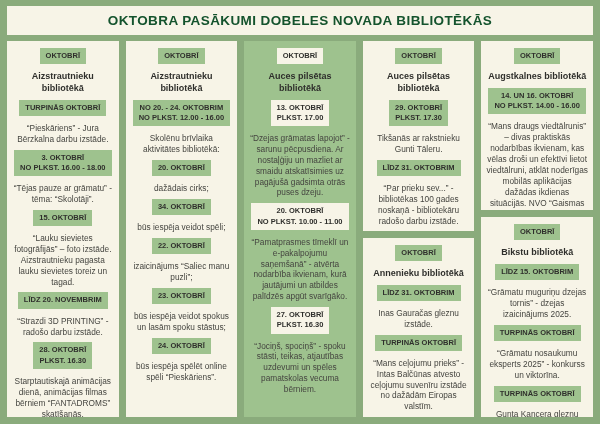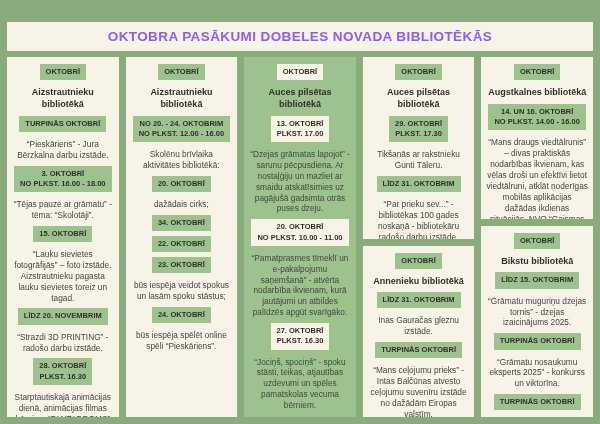--- a/index.html
+++ b/index.html
@@ -10,24 +10,23 @@
     background: #8aab7c;
     padding: 6px 7px 7px 7px;
     display: flex; flex-direction: column;
   }
   .title-bar {
     background: #f7f4e7;
     text-align: center;
     font-weight: bold;
     font-size: 13.5px;
     letter-spacing: 0.4px;
-    color: #8b5cf6;
+    color: #14532d;
     padding: 7px 4px;
     flex: 0 0 auto;
-    margin-top: 16px;
   }
   .columns {
     display: flex;
     gap: 7px;
     margin-top: 6px;
     flex: 1 1 auto;
     min-height: 0;
   }
   .column {
     flex: 1 1 0;
@@ -103,21 +102,23 @@
       <div class="column">
         <div class="card ">
           <div class="block chip">OKTOBRĪ</div>
           <div class="block heading">Aizstrautnieku bibliotēkā</div>
           <div class="block chip">NO 20. - 24. OKTOBRIM
 NO PLKST. 12.00 - 16.00</div>
           <div class="block text">Skolēnu brīvlaika aktivitātes bibliotēkā:</div>
           <div class="block chip">20. OKTOBRĪ</div>
           <div class="block text">dažādais cirks;</div>
           <div class="block chip">34. OKTOBRĪ</div>
+          <div class="block text">būs iespēja veidot spēli;</div>
           <div class="block chip">22. OKTOBRĪ</div>
+          <div class="block text">izaicinājums “Saliec manu puzli”;</div>
           <div class="block chip">23. OKTOBRĪ</div>
           <div class="block text">būs iespēja veidot spokus un lasām spoku stāstus;</div>
           <div class="block chip">24. OKTOBRĪ</div>
           <div class="block text">būs iespēja spēlēt online spēli “Pieskāriens”.</div>
         </div>
       </div>
       <div class="column">
         <div class="card green">
           <div class="block chip">OKTOBRĪ</div>
           <div class="block heading">Auces pilsētas bibliotēkā</div>

